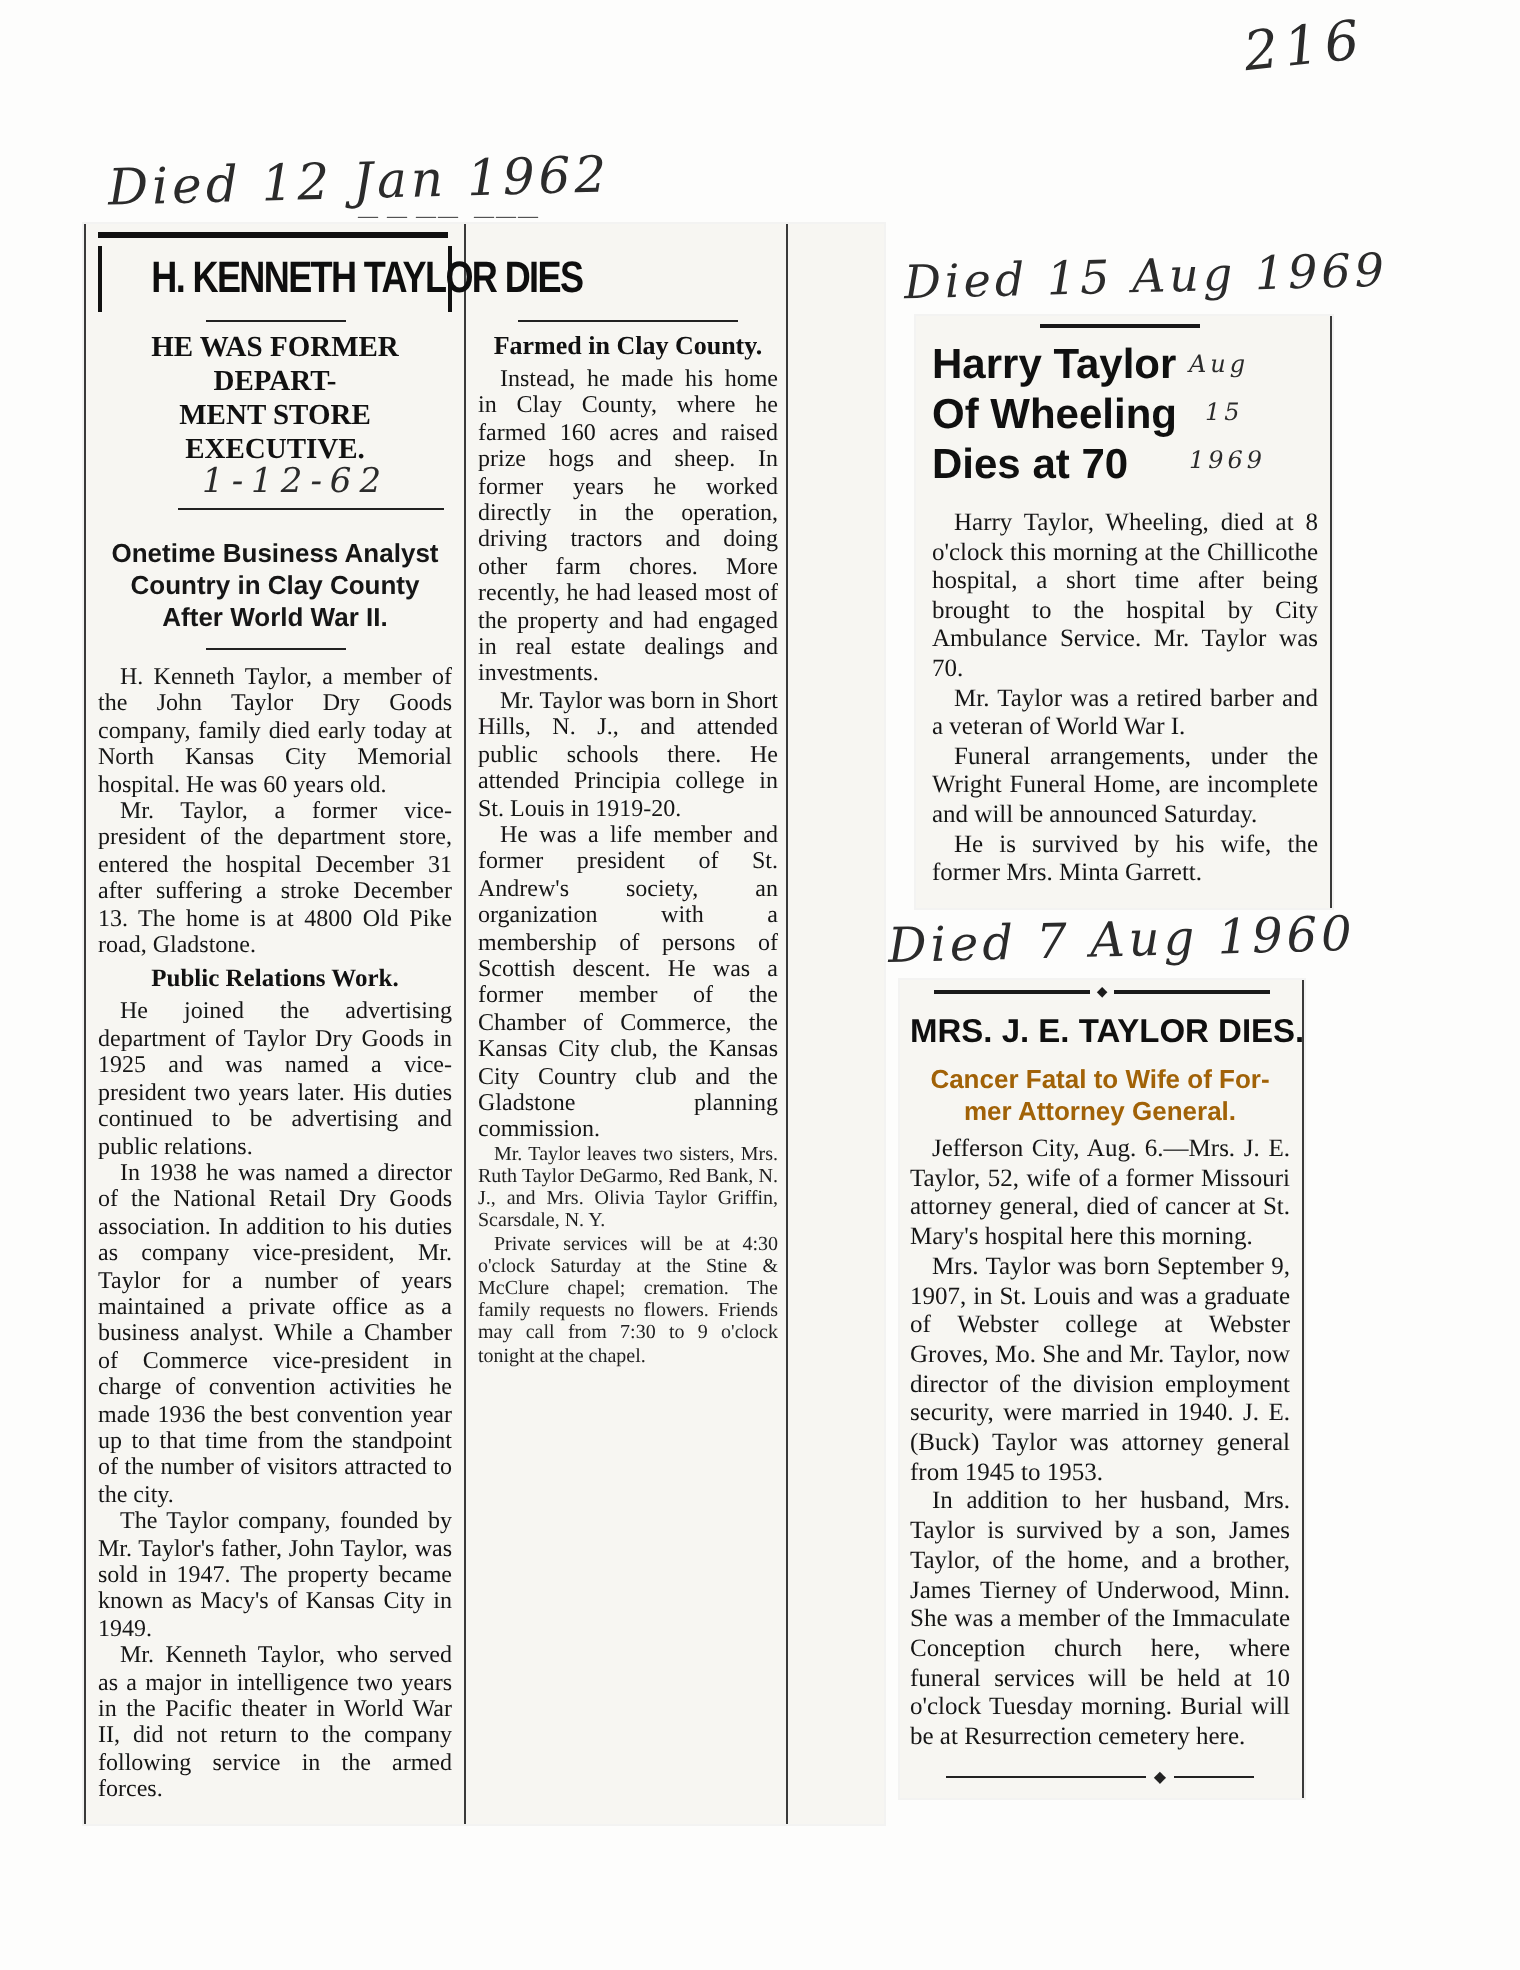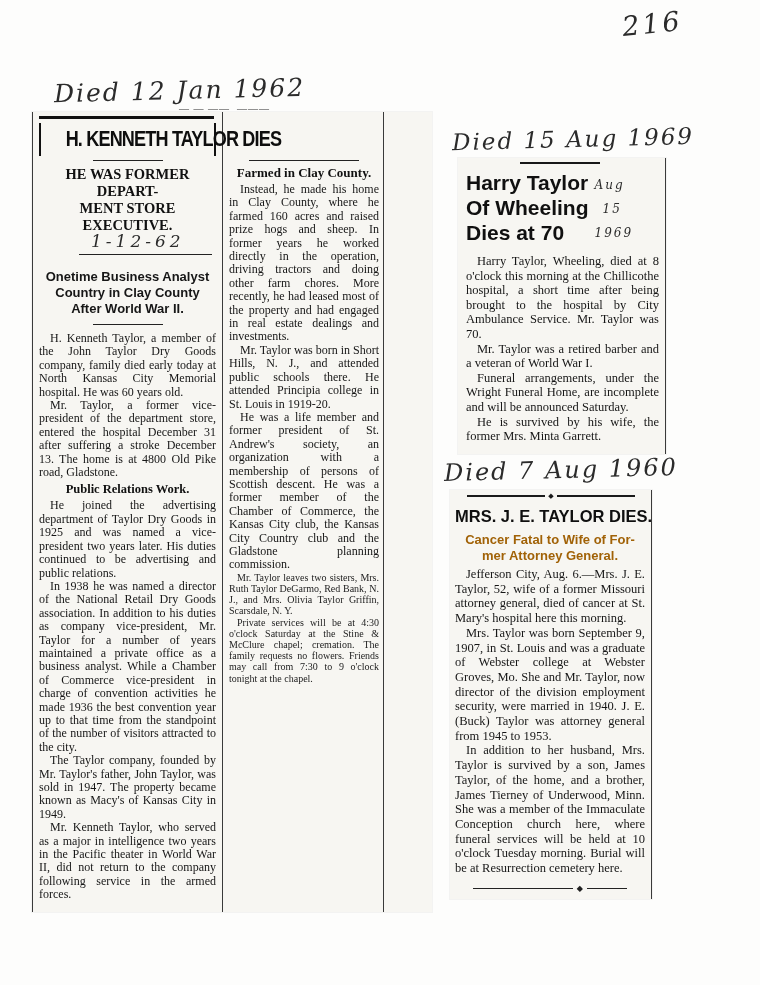--- a/index.html
+++ b/index.html
@@ -33,21 +33,21 @@
   }
   .rule-thin  { border-top: 1.5px solid #222; }
   .rule-short { width: 70px; margin: 4px auto; }
   .dashes { color:#333; font-size:10px; letter-spacing:1px; text-align:right; line-height:6px; }
   .end-rule {
     display:flex; align-items:center; gap:4px; margin:8px 18px 0 18px;
   }
   .end-rule .seg { flex:1; border-top:1.6px solid #222; }
   .end-rule .dia { font-size:8px; color:#222; }
   
-  .c1 { left: 32px; top: 112px; width: 400px; min-height: 770px; display: flex; }
+  .c1 { left: 42px; top: 112px; width: 400px; min-height: 770px; display: flex; }
   .c1col1 {
     width: 191px; padding: 4px 6px 10px 6px;
     border-left: 1.5px solid #3a3a3a;
     border-right: 1.5px solid #3a3a3a;
   }
   .c1col2 {
     width: 161px; padding: 48px 4px 10px 6px;
     border-right: 1.5px solid #3a3a3a;
   }
   .c1-toprule { border-top: 3.5px solid #111; margin: 0 2px 4px 0; }
@@ -84,21 +84,21 @@
     margin: 3px 0 2px 0; color:#111;
   }
   .smalltext p {
     font-size: 10px; line-height: 11.2px;
     text-align: justify; text-indent: 8px; color:#222;
   }
   
   .c2 { left: 458px; top: 158px; width: 208px; padding: 4px 6px 10px 8px;
         border-right: 1.5px solid #3a3a3a; }
   .c2-toprule { width: 80px; border-top: 2.5px solid #181818; margin: 0 0 6px 54px; }
-  .c2-headrow { display:flex;align-items:flex-end; }
+  .c2-headrow { display:flex; }
   .c2-headline {
     font-family: "Liberation Sans", sans-serif;
     font-weight: bold; font-size: 21px; line-height: 25px;
     letter-spacing: 0px; color:#101010; white-space: nowrap;
   }
   .c2-hw { margin-left: 6px; }
   .c2-hw div { font-size: 12px; line-height: 24px; }
   .c2 .bodytext { margin-top: 9px; }
   .c2 .bodytext p { font-size: 12.5px; line-height: 14.6px; }
   

